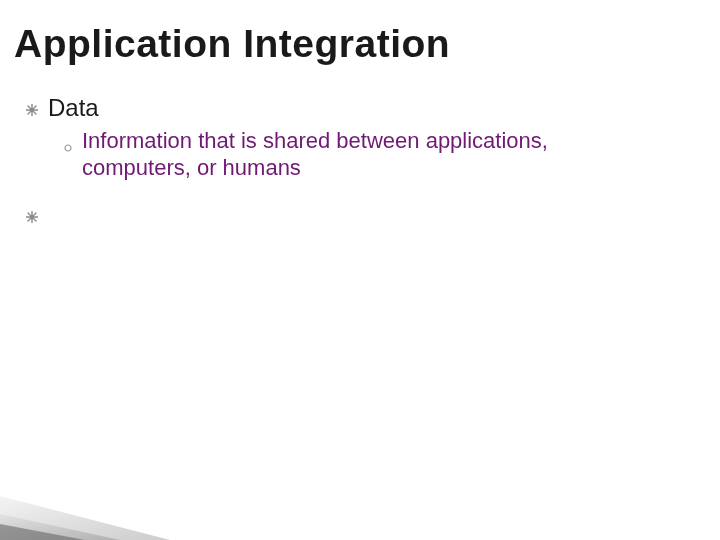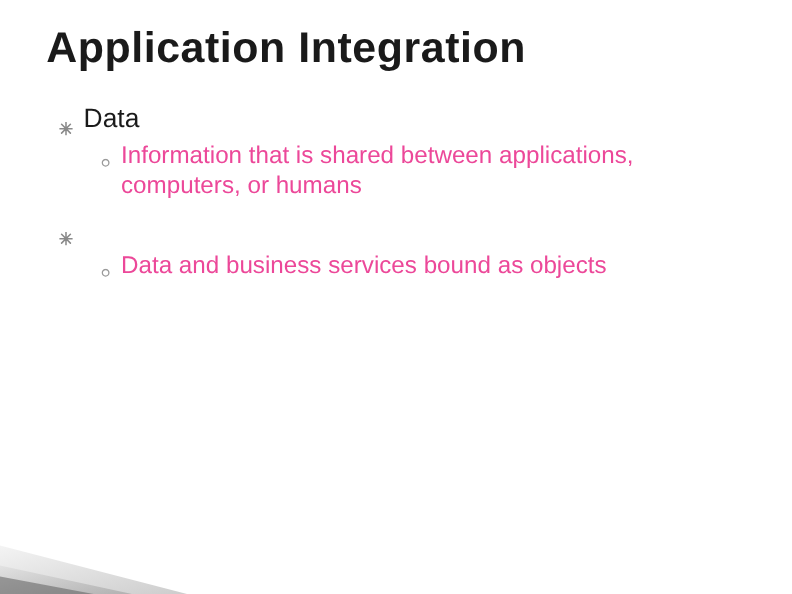--- a/index.html
+++ b/index.html
@@ -6,40 +6,40 @@
   html, body { width: 720px; height: 540px; overflow: hidden; }
   body {
     background: #ffffff;
     font-family: "Segoe UI", "Calibri", Arial, sans-serif;
     color: #1a1a1a;
     position: relative;
   }
   .slide {
     width: 708px;
     height: 540px;
-    padding: 22px 30px 0 42px;
+    padding: 22px 30px 0 14px;
     position: relative;
   }
   .title {
     font-size: 39px;
     font-weight: 700;
     letter-spacing: 0.5px;
     color: #1a1a1a;
     margin-bottom: 28px;
     font-family: "Segoe UI", "Corbel", Arial, sans-serif;
   }
   .content {
     padding-left: 12px;
   }
   .section {
     margin-bottom: 26px;
   }
   .bullet-row {
     display: flex;
-    align-items: flex-end;
+    align-items: center;
     gap: 10px;
     margin-bottom: 4px;
   }
   .bullet-icon {
     flex: 0 0 auto;
     color: #8a8a8a;
     font-size: 14px;
     line-height: 1;
     transform: translateY(3px);
   }
@@ -58,21 +58,21 @@
   }
   .sub-icon {
     flex: 0 0 auto;
     color: #9a9a9a;
     font-size: 12px;
     line-height: 1;
     transform: translateY(4px);
   }
   .sub-text {
     font-size: 22px;
-    color: #ec4899;
+    color: #701a75;
     line-height: 1.25;
     max-width: 560px;
     font-family: "Segoe UI", "Corbel", Arial, sans-serif;
   }
   .corner-accent {
     position: absolute;
     left: 0;
     bottom: 0;
     width: 170px;
     height: 56px;
@@ -108,28 +108,20 @@
     </div>
 
     <div class="section">
       <div class="bullet-row">
         <span class="bullet-icon">
           <svg width="12" height="12" viewBox="0 0 12 12">
               <path d="M6 0 L6 12 M0 6 L12 6 M2 2 L10 10 M10 2 L2 10" stroke="#8a8a8a" stroke-width="1.4" stroke-linecap="round"></path>
             </svg>
         </span>
       </div>
-      <div class="sub-row">
-        <span class="sub-icon">
-          <svg width="8" height="8" viewBox="0 0 8 8">
-              <circle cx="4" cy="4" r="3" fill="none" stroke="#9a9a9a" stroke-width="1.2"></circle>
-            </svg>
-        </span>
-        <span class="sub-text">Data and business services bound as objects</span>
-      </div>
     </div>
 
   </div>
 
   <svg class="corner-accent" viewBox="0 0 170 56" preserveAspectRatio="none">
     <defs>
       <linearGradient id="g1" x1="0" y1="0" x2="1" y2="1">
         <stop offset="0%" stop-color="#d8d8d8"></stop>
         <stop offset="100%" stop-color="#7a7a7a"></stop>
       </linearGradient>

